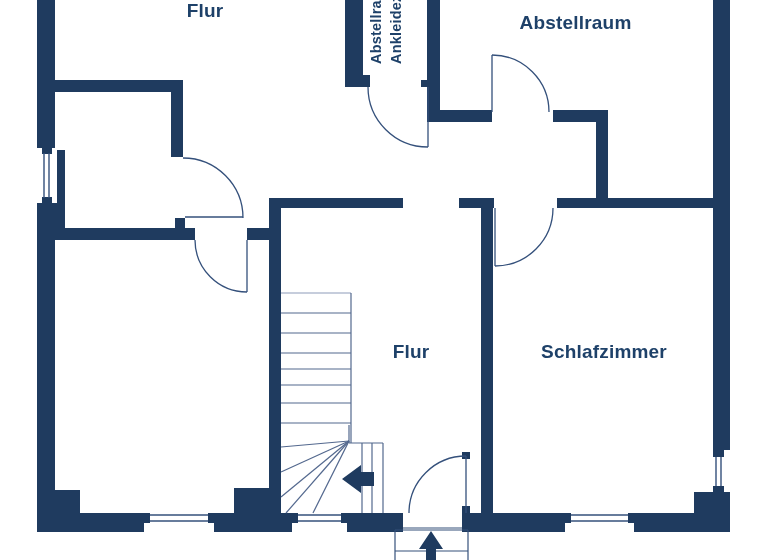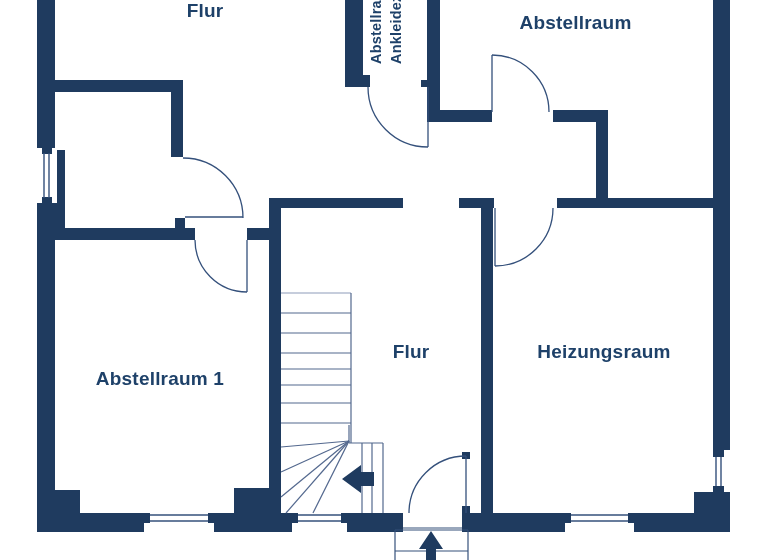--- a/index.html
+++ b/index.html
@@ -175,18 +175,17 @@
   <div class="label" style="left:160px;top:0;width:90px">Flur</div>
 
   <div class="vlabel">
     <div>Abstellraum</div>
     <div>Ankleidezimmer</div>
   </div>
 
   <div class="label" style="left:498px;top:12px;width:155px">Abstellraum</div>
 
 
-  <div class="label" style="left:85px;top:368px;width:150px">Abstellraum 1</div>
 
   <div class="label" style="left:376px;top:341px;width:70px">Flur</div>
 
-  <div class="label" style="left:530px;top:341px;width:148px">Heizungsraum</div>
+  <div class="label" style="left:530px;top:341px;width:148px">Schlafzimmer</div>
 </div>
 
 </body></html>

